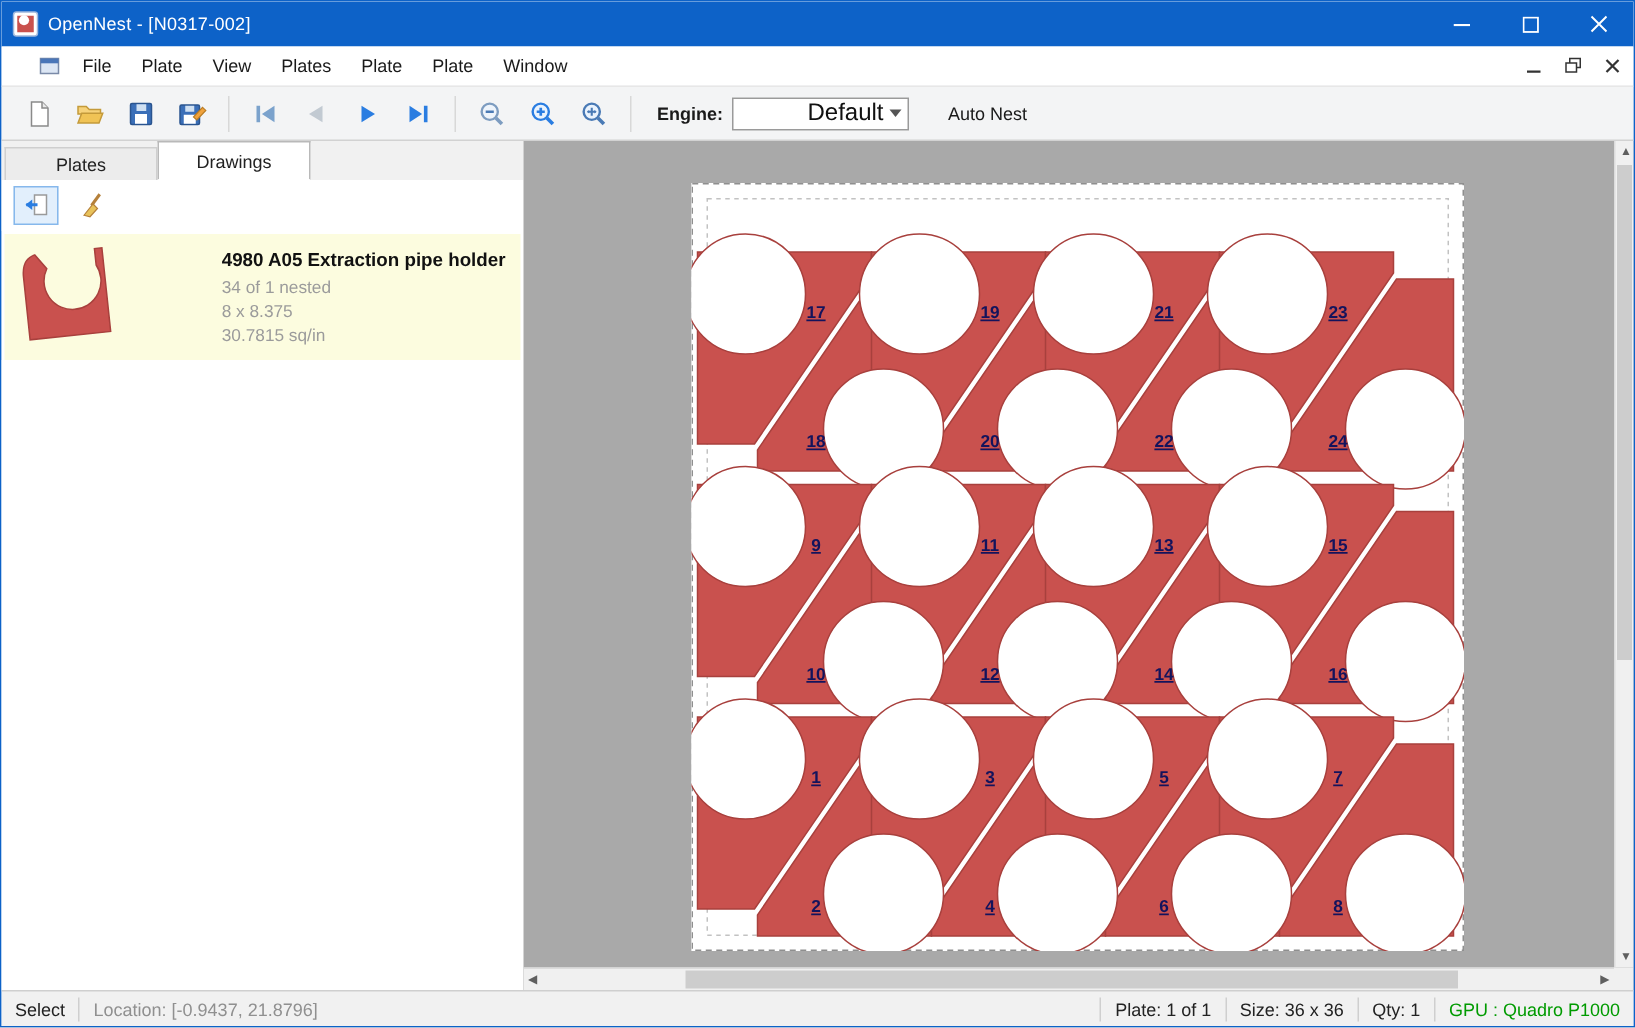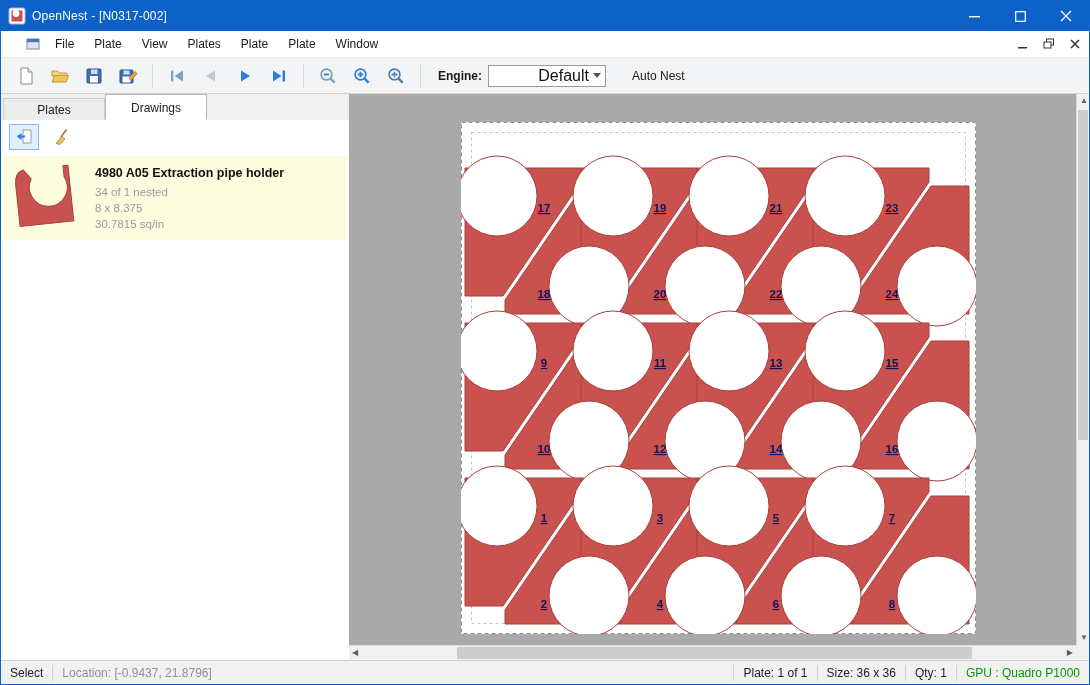--- a/index.html
+++ b/index.html
@@ -34,21 +34,21 @@
   .autonest{font-size:12px;color:#1a1a1a;margin-left:18px;padding:5px 8px;}
   
   .main{flex:1;display:flex;min-height:0;}
   .left-panel{width:348px;background:#fff;display:flex;flex-direction:column;flex:0 0 auto;}
   .tabs{height:26px;background:#f1f1f1;display:flex;align-items:flex-end;padding-left:2px;flex:0 0 auto;}
   .tab{font-size:12px;color:#222;padding:4px 0;text-align:center;width:102px;background:#ececec;border:1px solid #cfcfcf;border-bottom:none;height:22px;}
   .tab.active{background:#fff;height:26px;border:1px solid #b9b9b9;border-bottom:1px solid #fff;position:relative;z-index:2;padding-top:6px;}
   .panel-toolbar{height:34px;display:flex;align-items:center;gap:8px;padding:0 8px;background:#fff;flex:0 0 auto;}
   .pbtn{width:30px;height:26px;display:flex;align-items:center;justify-content:center;border:1px solid transparent;}
   .pbtn.framed{border:1px solid #86b8ec;background:#e2effc;}
-  .drawing-item{margin:2px 2px 0 2px;background:#fcfcdf;display:flex;gap:20px;padding:8px 10px;height:84px;flex:0 0 auto;}
+  .drawing-item{margin:2px 2px 0 2px;background:#fcfcdf;display:flex;gap:20px;padding:8px 10px;height:84px;flex:0 0 auto;justify-content:space-between;}
   .thumbwrap{width:62px;height:64px;flex:0 0 auto;}
   .item-text{padding-top:2px;}
   .item-title{font-size:12.5px;font-weight:bold;color:#111;margin-bottom:4px;}
   .item-sub{font-size:11.5px;color:#9b9b9b;line-height:16px;}
   .panel-fill{flex:1;background:#fff;}
   
   .canvas{flex:1;position:relative;background:#a9a9a9;overflow:hidden;}
   .plate{position:absolute;left:112px;top:28px;background:#fff;}
   .vscroll{position:absolute;top:0;right:0;bottom:15px;width:13px;background:#f0f0f0;border-left:1px solid #dcdcdc;}
   .vthumb{position:absolute;left:1px;right:1px;top:16px;height:330px;background:#cdcdcd;}

